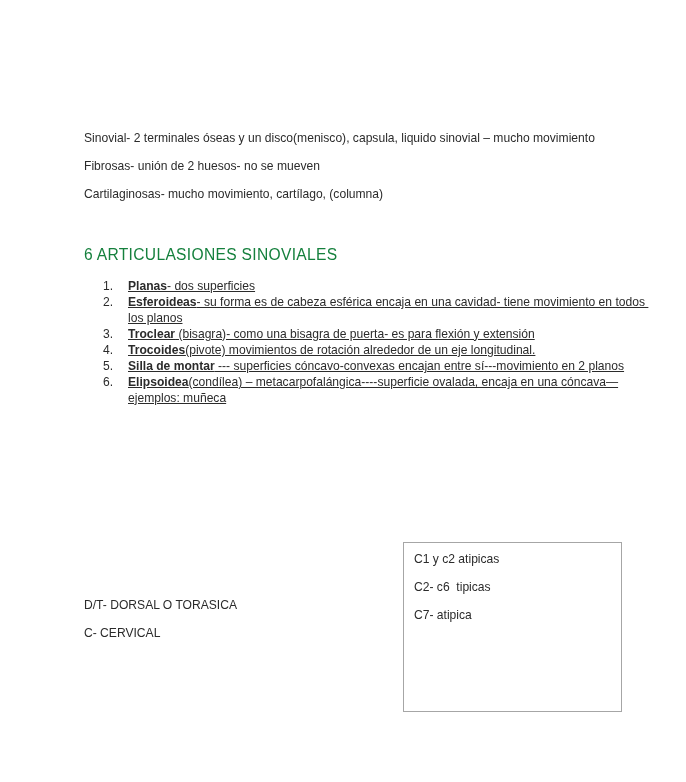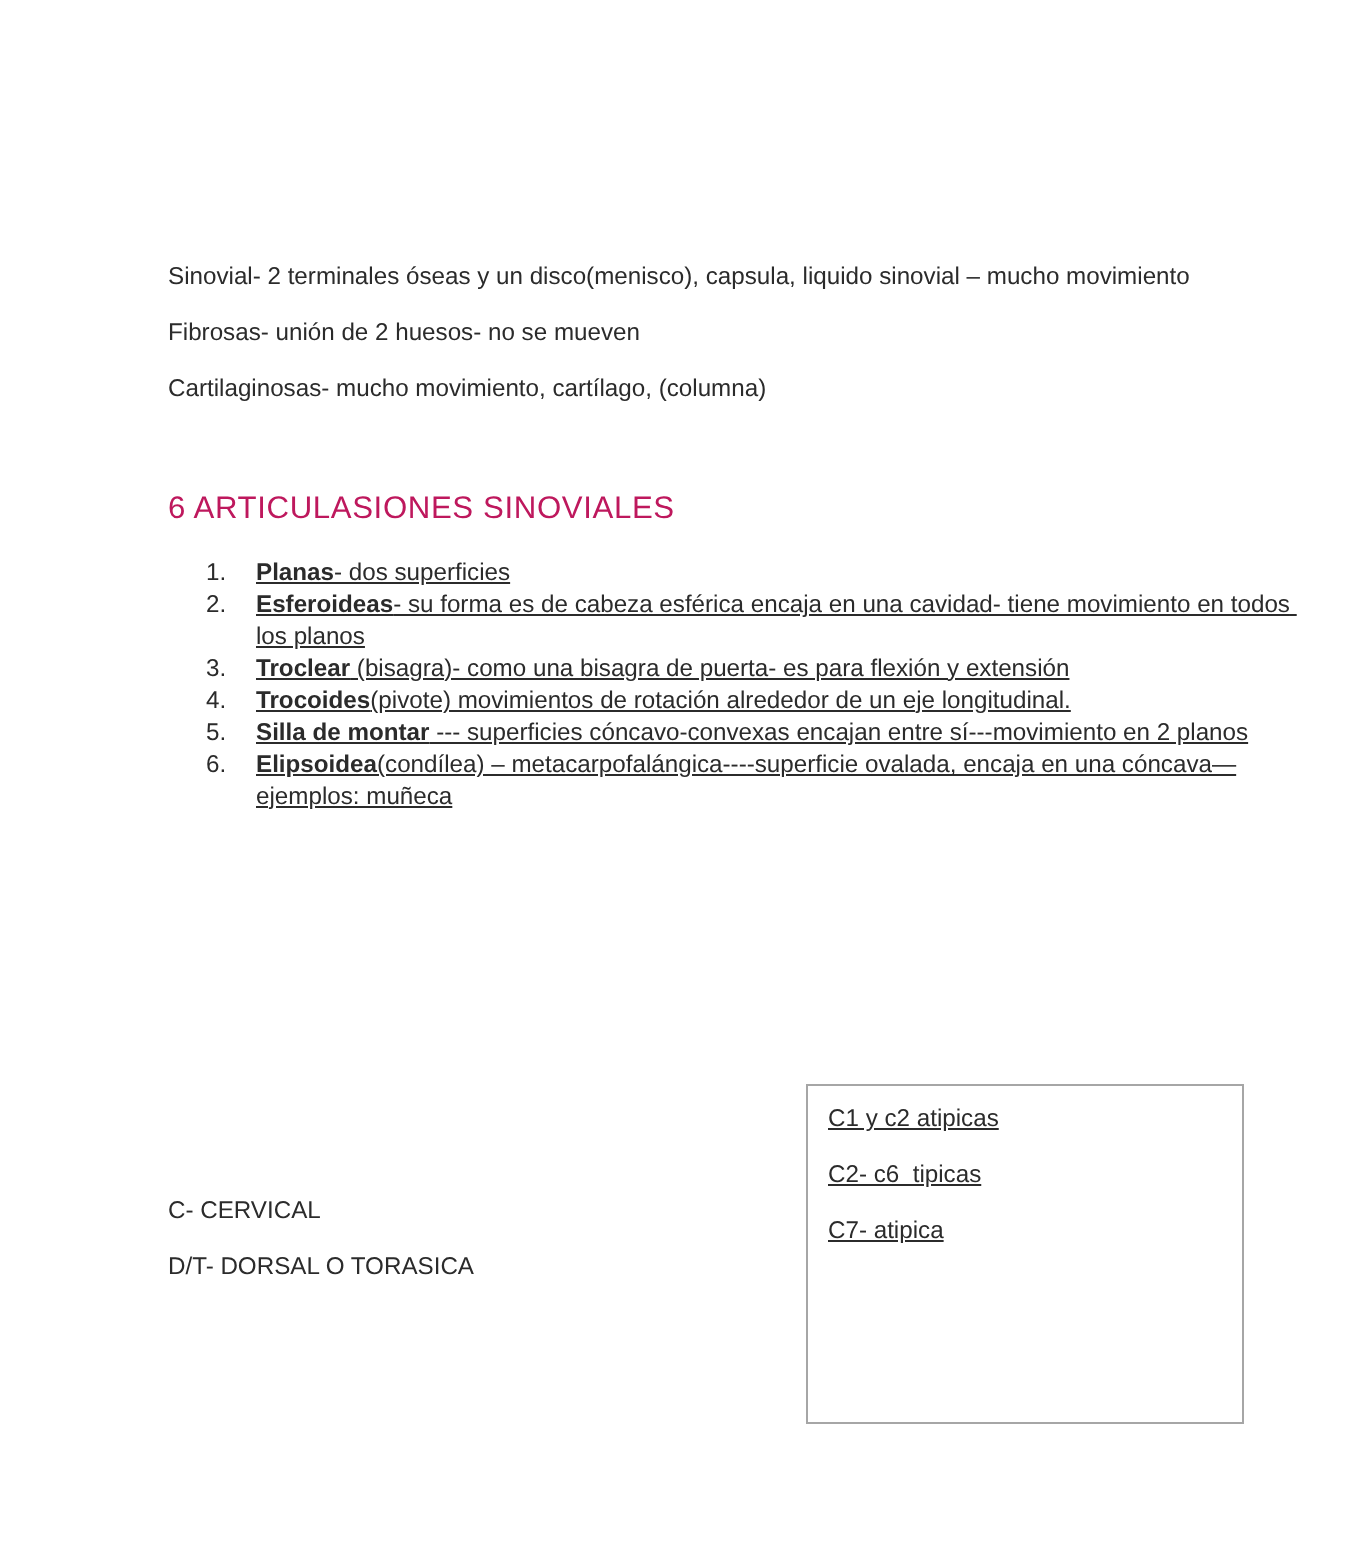--- a/index.html
+++ b/index.html
@@ -40,21 +40,21 @@
   }
 
   
   .heading {
     position: absolute;
     left: 84px;
     top: 245px;
     font-size: 15.6px;
     line-height: 19px;
     letter-spacing: 0.02em;
-    color: #be185d;
+    color: #15803d;
     font-weight: 400;
     white-space: pre;
   }
 
   
   .list {
     position: absolute;
     left: 84px;
     top: 279px;
     width: 566px;
@@ -108,21 +108,20 @@
     box-sizing: border-box;
     background: #ffffff;
   }
   .textbox .inner {
     padding: 9px 10px 0 10px;
   }
   .textbox .para {
     font-size: 12.1px;
     line-height: 14px;
     margin: 0 0 13.8px 0;
-    text-decoration: underline;
   }
 </style>
 </head>
 <body>
 
 <div class="page">
 
   <div class="intro">
     <p class="para">Sinovial- 2 terminales óseas y un disco(menisco), capsula, liquido sinovial – mucho movimiento</p>
     <p class="para">Fibrosas- unión de 2 huesos- no se mueven</p>
@@ -159,22 +158,22 @@
     </div>
 
     <div class="li">
       <span class="marker">6.</span>
       <span class="txt"><b>Elipsoidea</b><span>(condílea) – metacarpofalángica----superficie ovalada, encaja en una cóncava—ejemplos: muñeca</span></span>
     </div>
 
   </div>
 
   <div class="lower">
+    <p class="para">D/T- DORSAL O TORASICA</p>
     <p class="para">C- CERVICAL</p>
-    <p class="para">D/T- DORSAL O TORASICA</p>
   </div>
 
   <div class="textbox">
     <div class="inner">
       <p class="para">C1 y c2 atipicas</p>
       <p class="para">C2- c6  tipicas</p>
       <p class="para">C7- atipica</p>
     </div>
   </div>
 

